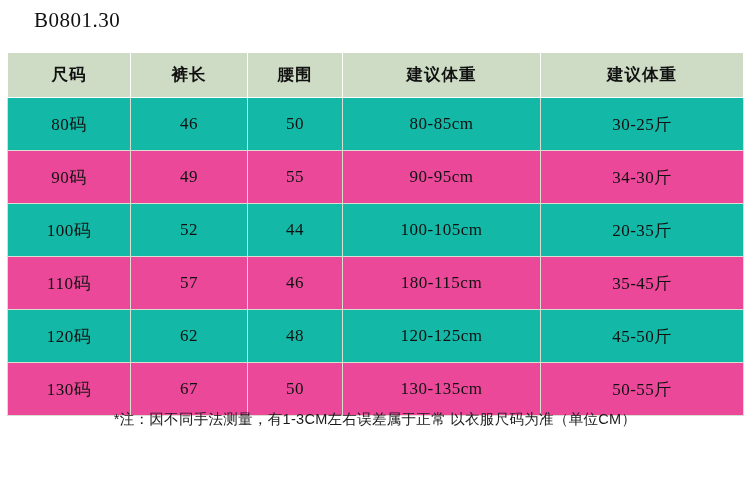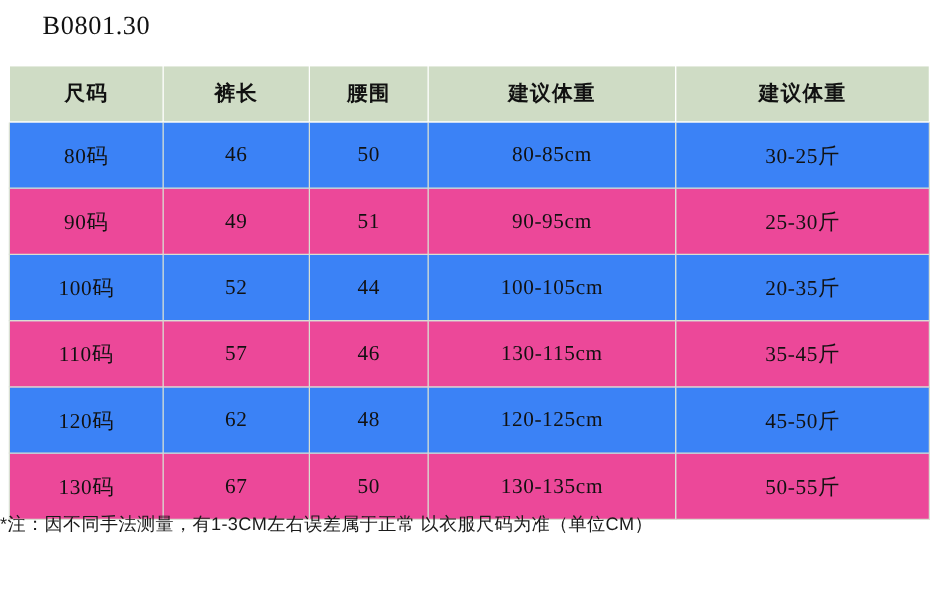--- a/index.html
+++ b/index.html
@@ -59,31 +59,31 @@
   table.size-table td {
     height: 50px;
     border: 1px solid #d8dfd2;
     text-align: center;
     font-size: 17px;
     color: #111111;
     font-family: "Liberation Serif", serif;
     letter-spacing: 0.5px;
   }
   table.size-table tr.row-odd td {
-    background: #3b82f6;
+    background: #14b8a6;
   }
   table.size-table tr.row-even td {
     background: #ec4899;
   }
   .note {
     position: absolute;
     left: 0;
     top: 410px;
     width: 750px;
-    text-align: left;
+    text-align: center;
     font-size: 14.5px;
     color: #1a1a1a;
     font-family: "Liberation Sans", sans-serif;
     letter-spacing: 0.3px;
   }
 </style>
 </head>
 <body>
 
 <div class="page">
@@ -112,36 +112,36 @@
         <tr class="row-odd">
           <td>80码</td>
           <td>46</td>
           <td>50</td>
           <td>80-85cm</td>
           <td>30-25斤</td>
         </tr>
         <tr class="row-even">
           <td>90码</td>
           <td>49</td>
-          <td>51</td>
+          <td>55</td>
           <td>90-95cm</td>
-          <td>25-30斤</td>
+          <td>34-30斤</td>
         </tr>
         <tr class="row-odd">
           <td>100码</td>
           <td>52</td>
           <td>44</td>
           <td>100-105cm</td>
           <td>20-35斤</td>
         </tr>
         <tr class="row-even">
           <td>110码</td>
           <td>57</td>
           <td>46</td>
-          <td>130-115cm</td>
+          <td>180-115cm</td>
           <td>35-45斤</td>
         </tr>
         <tr class="row-odd">
           <td>120码</td>
           <td>62</td>
           <td>48</td>
           <td>120-125cm</td>
           <td>45-50斤</td>
         </tr>
         <tr class="row-even">

